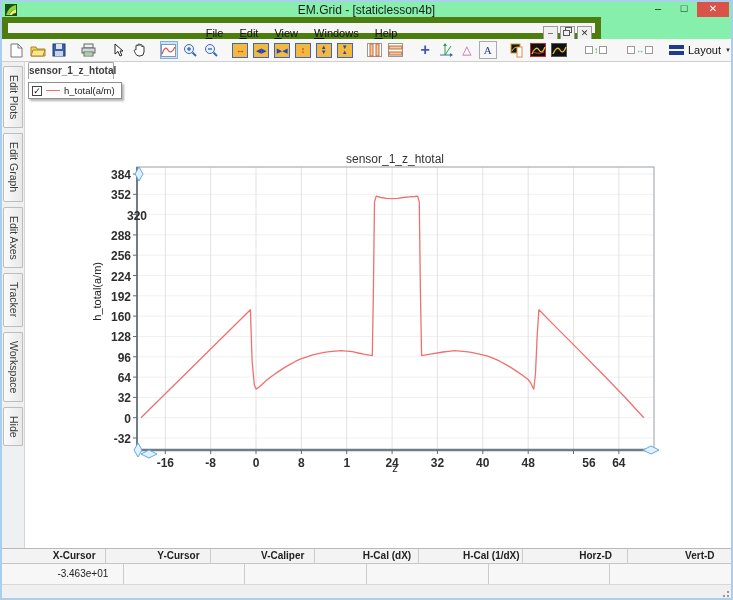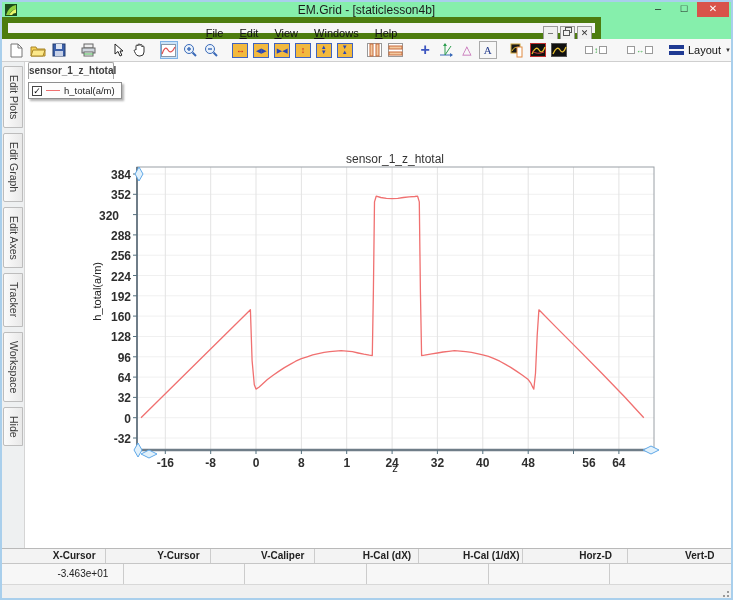--- a/index.html
+++ b/index.html
@@ -361,21 +361,21 @@
           <line x1="593.9" y1="388" x2="593.9" y2="392" stroke="#55707e"></line>
           <polyline points="116.0,355.7 225.4,247.8 227.1,298.6 229.3,322.7 231.0,327.1 233.9,325.2 236.7,322.7 242.4,317.6 248.1,313.2 253.7,309.4 259.4,305.6 265.1,302.4 270.7,299.2 276.4,296.7 282.1,294.8 287.7,292.9 293.4,291.6 299.1,290.3 304.7,289.7 310.4,289.1 316.1,288.7 321.7,289.1 327.4,289.7 333.1,291.0 338.8,292.2 344.4,293.2 347.3,293.5 348.4,228.8 349.5,139.9 351.2,134.2 355.8,135.5 361.4,136.4 367.1,136.7 372.8,136.4 378.4,135.5 384.1,134.8 389.8,134.5 392.6,134.2 394.3,139.9 395.4,228.8 396.6,293.5 399.4,293.2 401.1,292.9 406.8,291.9 412.4,291.0 418.1,290.0 423.8,289.4 429.5,288.7 435.1,289.1 440.8,289.7 446.5,290.3 452.1,291.6 457.8,292.9 463.5,294.4 469.1,296.7 474.8,299.2 480.5,302.4 486.1,305.6 491.8,309.4 497.5,313.2 503.2,317.6 506.0,321.4 507.7,325.2 508.8,327.1 510.5,311.3 512.2,273.2 513.9,247.8 531.5,265.6 554.2,288.4 576.8,311.3 599.5,334.8 618.8,355.7" fill="none" stroke="#f07070" stroke-width="1.3" stroke-linejoin="round"></polyline>
           <path d="M110,112 L114,105 L118,112 L114,119 Z" fill="#e2f1fb" stroke="#5fa8e8"></path>
           <path d="M109,388 L113,381 L117,388 L113,395 Z" fill="#e2f1fb" stroke="#5fa8e8"></path>
           <path d="M116,392 L124,388 L132,392 L124,396 Z" fill="#e2f1fb" stroke="#5fa8e8"></path>
           <path d="M618,388 L626,384 L634,388 L626,392 Z" fill="#e2f1fb" stroke="#5fa8e8"></path>
         </svg>
       <div id="tick-layer">
           <div class="tick ylab-t" style="left: 76px; top: 105.981px;">384</div>
           <div class="tick ylab-t" style="left: 76px; top: 126.291px;">352</div>
-          <div class="tick ylab-t" style="left: 64px; top: 146.6px;">320</div>
+          <div class="tick ylab-t" style="left: 92px; top: 146.6px;">320</div>
           <div class="tick ylab-t" style="left: 76px; top: 166.91px;">288</div>
           <div class="tick ylab-t" style="left: 76px; top: 187.219px;">256</div>
           <div class="tick ylab-t" style="left: 76px; top: 207.529px;">224</div>
           <div class="tick ylab-t" style="left: 76px; top: 227.838px;">192</div>
           <div class="tick ylab-t" style="left: 76px; top: 248.148px;">160</div>
           <div class="tick ylab-t" style="left: 76px; top: 268.457px;">128</div>
           <div class="tick ylab-t" style="left: 76px; top: 288.767px;">96</div>
           <div class="tick ylab-t" style="left: 76px; top: 309.076px;">64</div>
           <div class="tick ylab-t" style="left: 76px; top: 329.386px;">32</div>
           <div class="tick ylab-t" style="left: 76px; top: 349.695px;">0</div>

